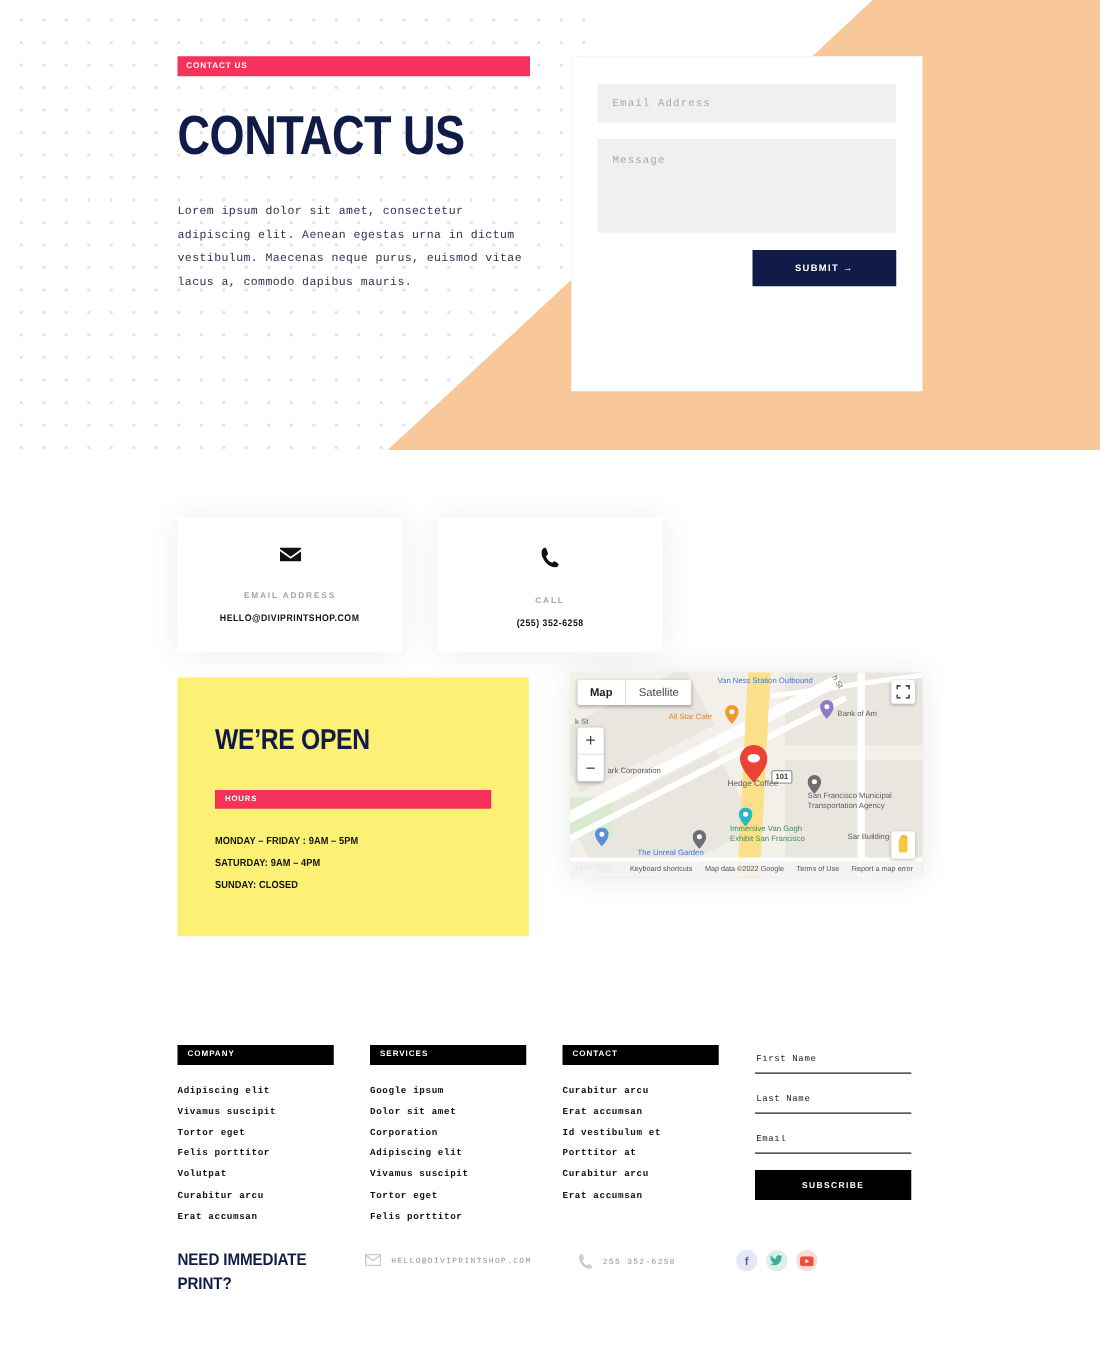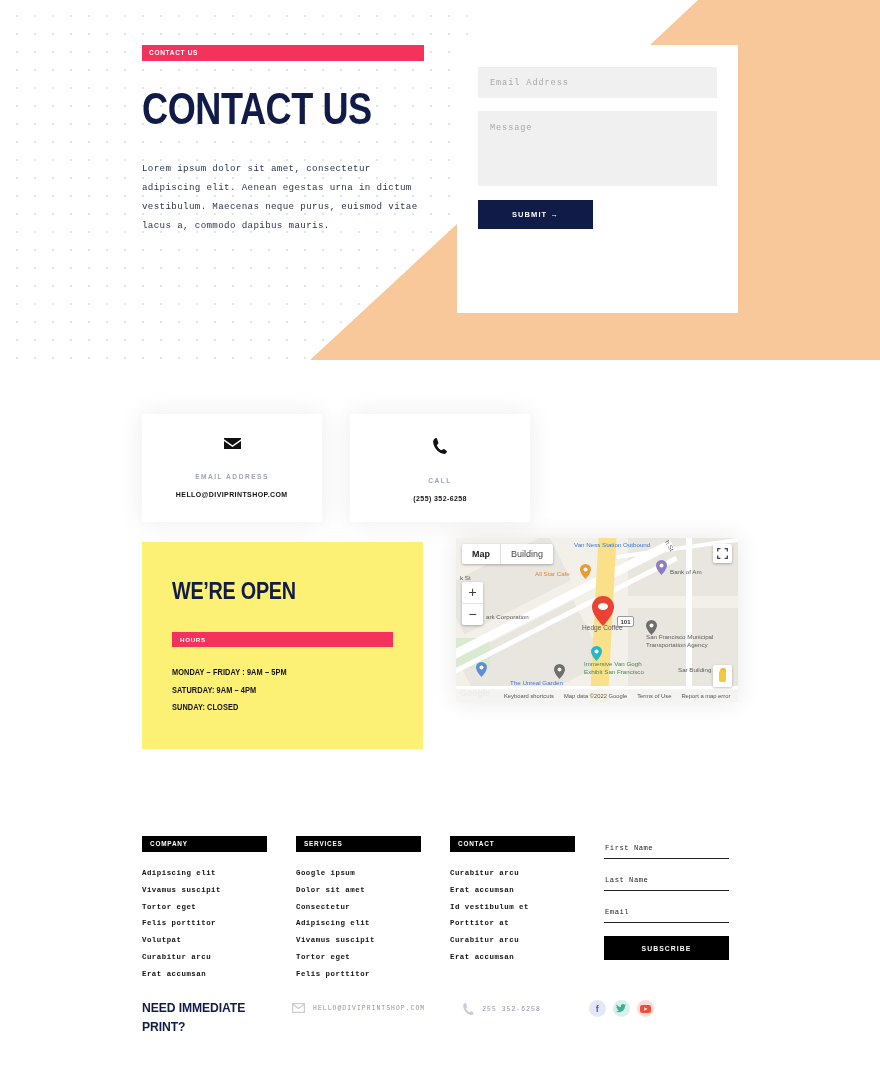--- a/index.html
+++ b/index.html
@@ -112,21 +112,21 @@
     padding: 0 12px;
   }
   .field::placeholder { color: #a8a8a8; }
 
   .field-name  { height: 31px; margin-bottom: 13px; }
   .field-email { height: 31px; margin-bottom: 13px; }
   .field-msg   { height: 75px; padding-top: 10px; resize: none; line-height: 14px; }
 
   .submit-row {
     display: flex;
-    justify-content: flex-start;
+    justify-content: flex-end;
     margin-top: 14px;
   }
 
   .submit-btn {
     width: 115px;
     height: 29px;
     background: #111b47;
     color: #ffffff;
     border: none;
     font-family: "Liberation Sans", sans-serif;
@@ -664,21 +664,21 @@
         <svg width="22" height="30" viewBox="0 0 22 30">
             <path fill="#ea4335" d="M11 0A11 11 0 000 11c0 8 11 19 11 19s11-11 11-19A11 11 0 0011 0z"></path>
             <ellipse cx="11" cy="10.5" rx="5" ry="3.4" fill="#fff"></ellipse>
           </svg>
       </span>
     </div>
 
     <div class="map-toggle">
       <div class="active">Map</div>
       <div class="divider"></div>
-      <div>Building</div>
+      <div>Satellite</div>
     </div>
 
     <div class="map-zoom">
       <div>+</div>
       <div class="sep"></div>
       <div>−</div>
     </div>
 
     <div class="map-fullscreen">
       <svg width="11" height="11" viewBox="0 0 11 11">
@@ -712,21 +712,21 @@
         <a class="f-link">Felis porttitor</a>
         <a class="f-link">Volutpat</a>
         <a class="f-link">Curabitur arcu</a>
         <a class="f-link">Erat accumsan</a>
       </div>
 
       <div class="f-col">
         <span class="f-head">SERVICES</span>
         <a class="f-link">Google ipsum</a>
         <a class="f-link">Dolor sit amet</a>
-        <a class="f-link">Consectetur</a>
+        <a class="f-link">Corporation</a>
         <a class="f-link">Adipiscing elit</a>
         <a class="f-link">Vivamus suscipit</a>
         <a class="f-link">Tortor eget</a>
         <a class="f-link">Felis porttitor</a>
       </div>
 
       <div class="f-col">
         <span class="f-head">CONTACT</span>
         <a class="f-link">Curabitur arcu</a>
         <a class="f-link">Erat accumsan</a>

